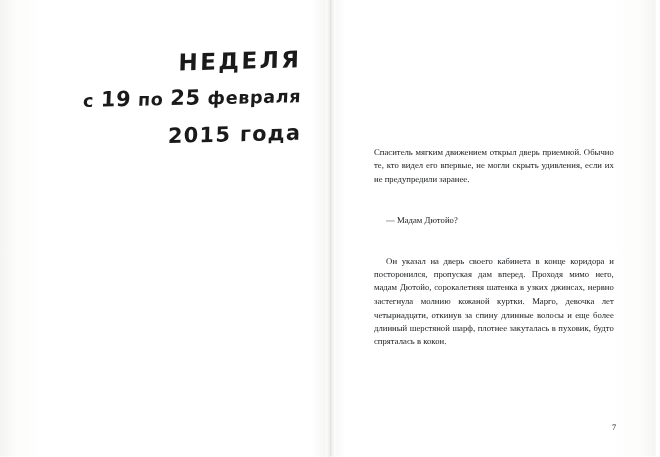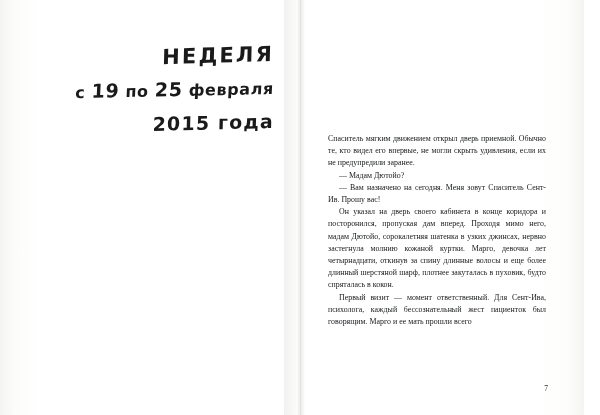--- a/index.html
+++ b/index.html
@@ -26,21 +26,21 @@
     height: 415px;
     background: #fbfbfa;
     box-sizing: border-box;
   }
   .page-left {
     left: 0;
     width: 300px;
     background: linear-gradient(to right, #f4f4f2 0px, #fcfcfb 14px, #ffffff 40px, #ffffff 94%, #f3f3f1 100%);
   }
   .page-right {
-    left: 284px;
+    left: 296px;
     width: 300px;
     background: linear-gradient(to left, #f4f4f2 0px, #fcfcfb 14px, #ffffff 40px, #ffffff 94%, #f1f1ef 100%);
     padding-left: 40px;
   }
   .gutter {
     position: absolute;
     left: 296px;
     top: 0;
     width: 9px;
     height: 415px;
@@ -99,20 +99,21 @@
     margin: 0;
     font-size: 7.9px;
     line-height: 12.2px;
     color: #16181a;
     text-align: justify;
     text-justify: inter-word;
     letter-spacing: 0.01px;
   }
   .body-col p.indent {
     text-indent: 11px;
+    margin-top: 25px;
   }
   .folio {
     position: absolute;
     right: 36px;
     bottom: 22px;
     font-size: 7.5px;
     color: #2a2a2a;
     font-family: "Liberation Serif", serif;
   }
 </style>
@@ -132,21 +133,19 @@
         <span>февраля</span>
       </span>
       <span class="hl-line hl-year">2015 года</span>
     </div>
   </div>
 
   <div class="page page-right">
     <div class="body-col">
       <p>Спаситель мягким движением открыл дверь приемной. Обычно те, кто видел его впервые, не могли скрыть удивления, если их не предупредили заранее.</p>
       <p class="indent">— Мадам Дютойо?</p>
-      <p class="indent">— Вам назначено на сегодня. Меня зовут Спаситель Сент-Ив. Прошу вас!</p>
       <p class="indent">Он указал на дверь своего кабинета в конце коридора и посторонился, пропуская дам вперед. Проходя мимо него, мадам Дютойо, сорокалетняя шатенка в узких джинсах, нервно застегнула молнию кожаной куртки. Марго, девочка лет четырнадцати, откинув за спину длинные волосы и еще более длинный шерстяной шарф, плотнее закуталась в пуховик, будто спряталась в кокон.</p>
-      <p class="indent">Первый визит — момент ответственный. Для Сент-Ива, психолога, каждый бессознательный жест пациенток был говорящим. Марго и ее мать прошли всего</p>
     </div>
     <div class="folio">7</div>
   </div>
 
   <div class="gutter"></div>
 </div>
 
 </body></html>

